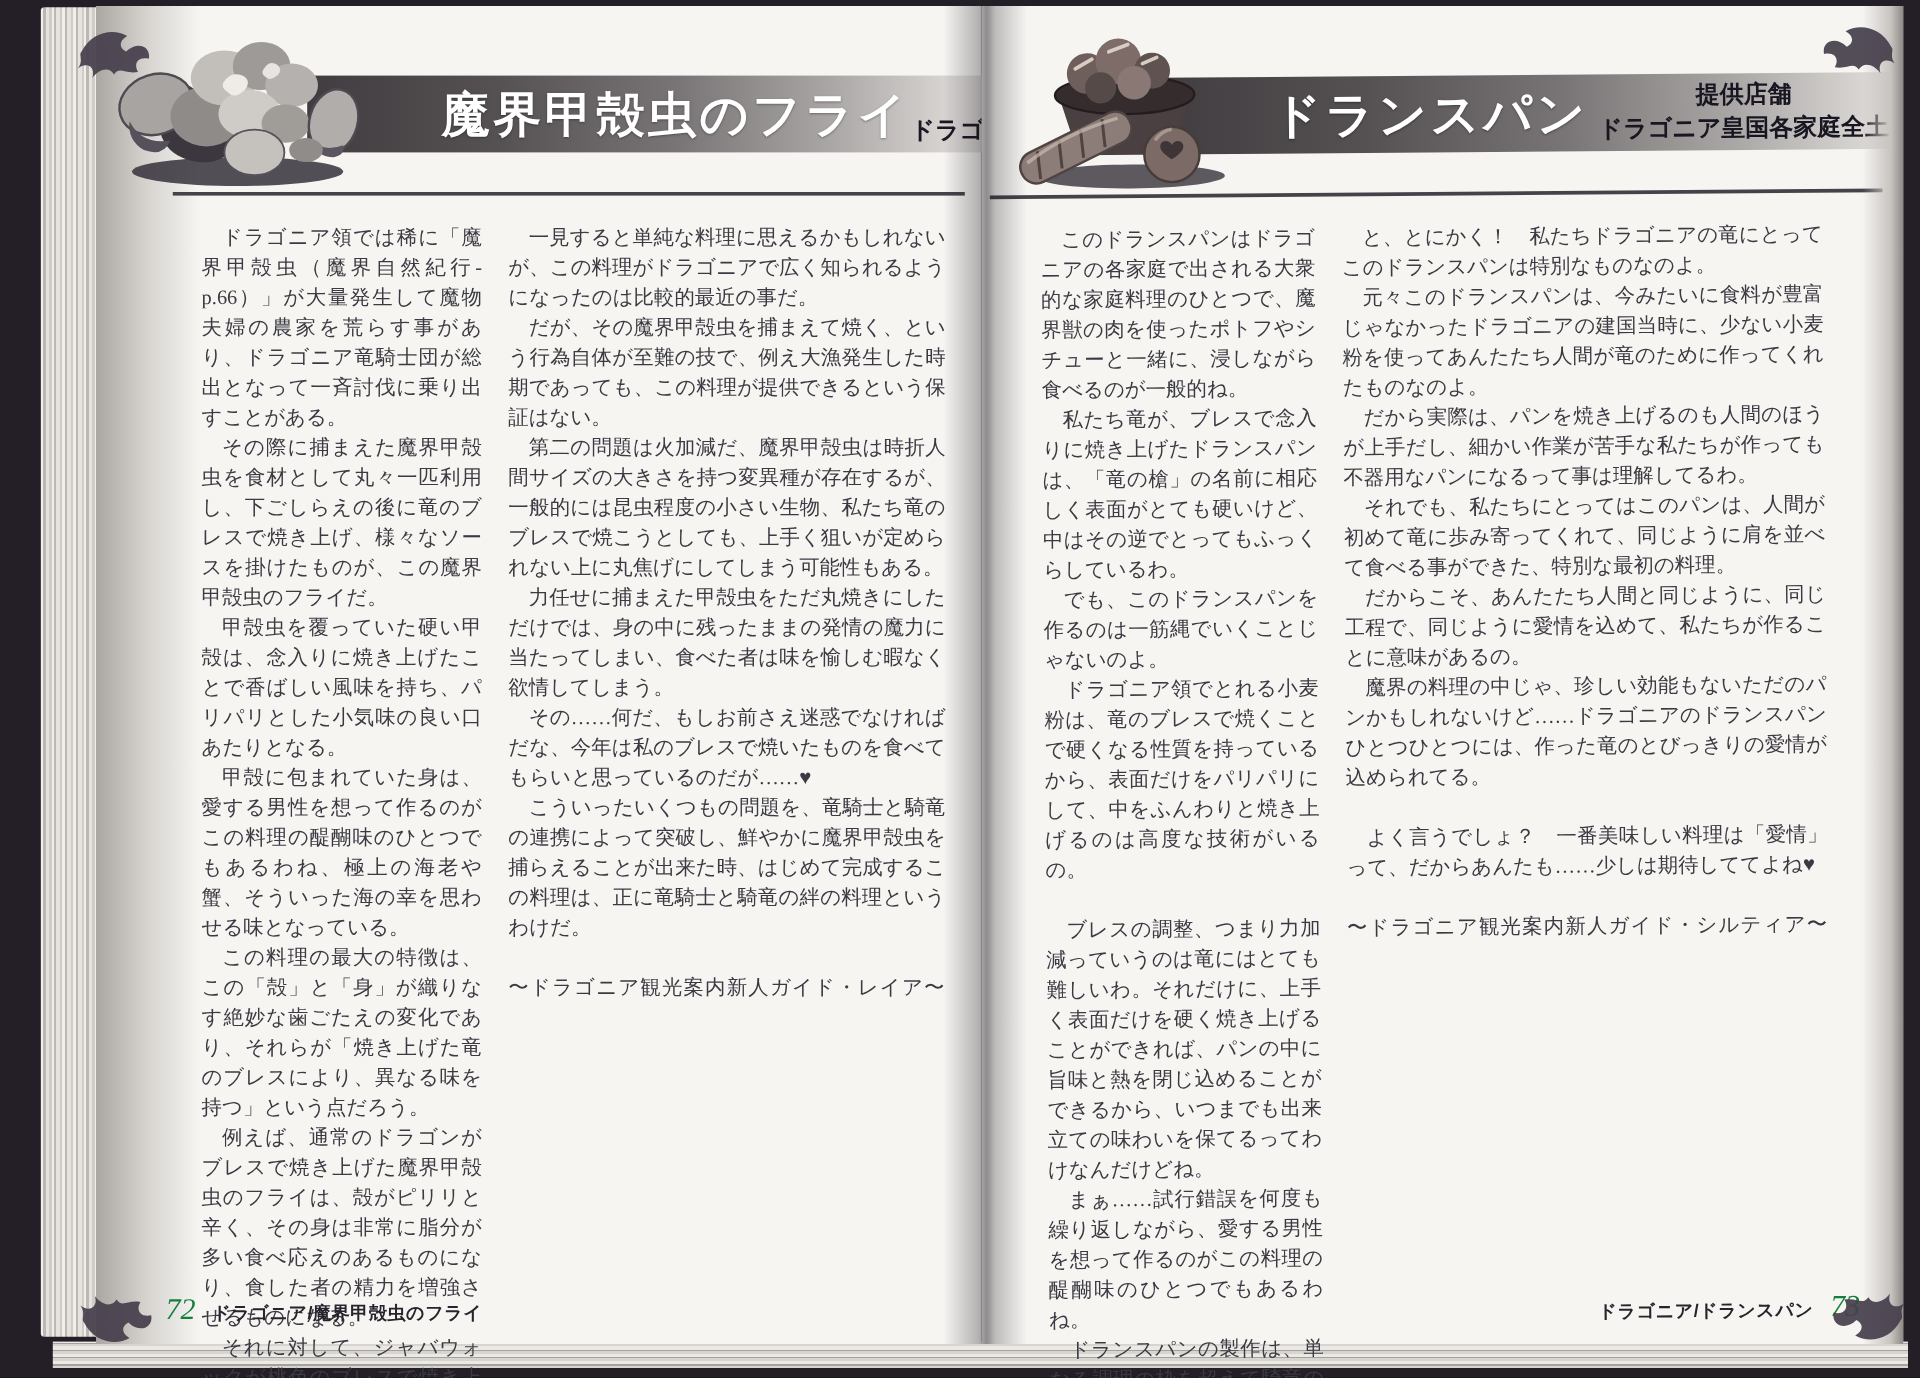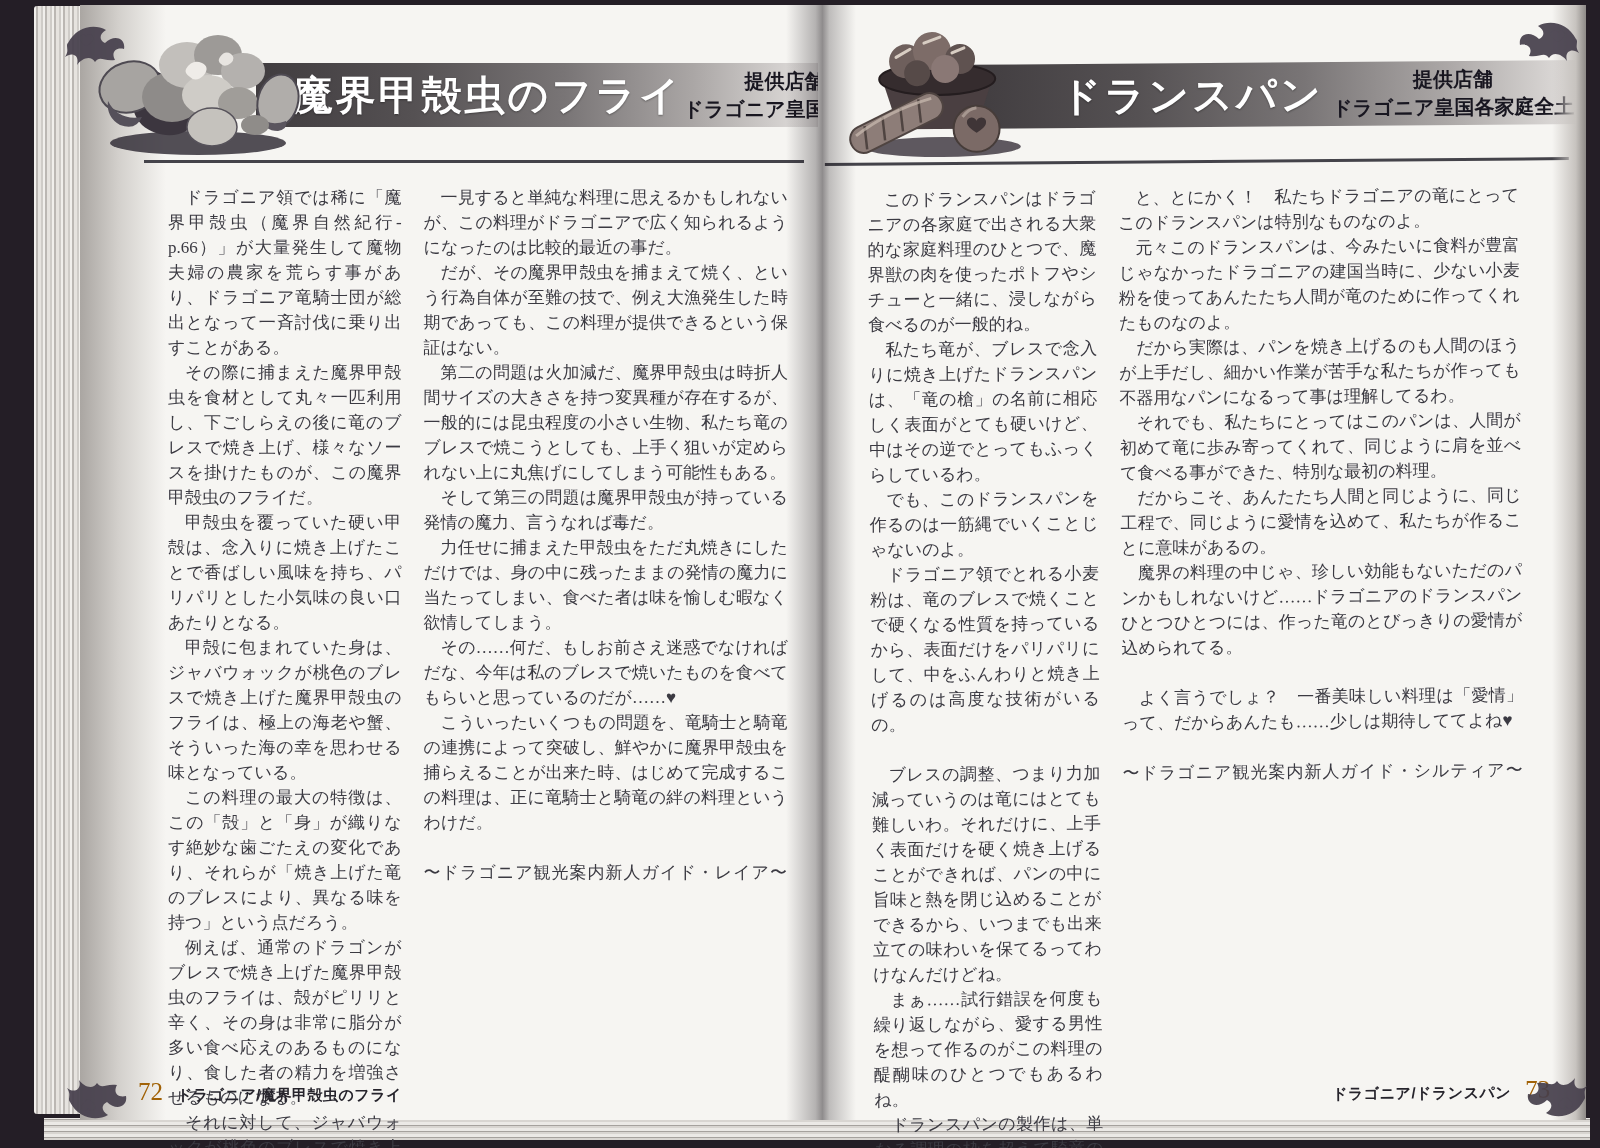--- a/index.html
+++ b/index.html
@@ -25,21 +25,21 @@
   .gutter{position:absolute;left:706px;top:0;bottom:0;width:70px;z-index:6;pointer-events:none;
     background:linear-gradient(90deg,rgba(30,25,30,0) 0,rgba(30,25,30,.30) 42%,rgba(30,25,30,.48) 52%,rgba(30,25,30,.26) 62%,rgba(30,25,30,0) 100%);}
 
   .page-inner{position:absolute;inset:0;}
   .page-right .page-inner{transform:rotate(-0.45deg);}
 
   
   .page-header{position:relative;height:158px;}
   .band{position:absolute;top:58px;height:64px;right:0;display:flex;align-items:center;
     background:linear-gradient(90deg,#403c3f 0,#555153 28%,#797576 55%,#aba7a6 78%,#dddad8 97%);}
-  .page-left .band{left:176px;justify-content:center;}
+  .page-left .band{left:176px;}
   .page-right .band{left:150px;}
   .dish-title{color:#ffffff;font-size:40px;letter-spacing:3px;font-weight:600;
     text-shadow:0 1px 2px rgba(0,0,0,.35);white-space:nowrap;}
   .page-left .dish-title{margin-left:112px;}
   .page-right .dish-title{margin-left:96px;}
   .provider{margin-left:auto;text-align:center;color:#181620;font-weight:bold;
     font-size:20px;line-height:1.4;padding-right:8px;white-space:nowrap;}
   .art{position:absolute;left:10px;top:4px;z-index:3;}
   .rule{position:absolute;left:10px;right:14px;bottom:0;height:3px;background:#44434a;}
   .page-left .rule{left:64px;}
@@ -49,21 +49,21 @@
   .page-right .cols{padding:22px 64px 0 52px;}
   .col{flex:1 1 0;color:#3b3a42;font-size:17px;line-height:25px;text-align:justify;}
   .para{text-indent:1em;margin:0;}
   .para.gap{margin-top:25px;}
   .sig{margin-top:25px;text-indent:0;white-space:nowrap;letter-spacing:1px;}
 
   
   .footer{position:absolute;bottom:14px;z-index:4;display:flex;align-items:baseline;gap:14px;}
   .footer-left{left:58px;}
   .footer-right{right:40px;}
-  .pgnum{font-size:25px;color:#a16207;}
+  .pgnum{font-style:italic;font-size:25px;color:#15803d;}
   .foot-label{font-family:"Liberation Sans","DejaVu Sans",sans-serif;font-weight:bold;
     font-size:15px;color:#26242c;letter-spacing:.5px;}
 
   .orn{position:absolute;z-index:5;opacity:.92;}
   .orn-tl{left:-16px;top:16px;}
   .orn-bl{left:-14px;bottom:-4px;}
   .orn-tr{right:6px;top:12px;transform:scaleX(-1);}
   .orn-br{right:-2px;bottom:-2px;transform:scaleX(-1);}
 </style>
 </head>
@@ -113,31 +113,30 @@
             <ellipse cx="165" cy="116" rx="14" ry="10" fill="#8f8c89"></ellipse>
           </svg>
           <div class="rule"></div>
         </div>
 
         <div class="cols">
           <div class="col">
             <p class="para">ドラゴニア領では稀に「魔界甲殻虫（魔界自然紀行- p.66）」が大量発生して魔物夫婦の農家を荒らす事があり、ドラゴニア竜騎士団が総出となって一斉討伐に乗り出すことがある。</p>
             <p class="para">その際に捕まえた魔界甲殻虫を食材として丸々一匹利用し、下ごしらえの後に竜のブレスで焼き上げ、様々なソースを掛けたものが、この魔界甲殻虫のフライだ。</p>
             <p class="para">甲殻虫を覆っていた硬い甲殻は、念入りに焼き上げたことで香ばしい風味を持ち、パリパリとした小気味の良い口あたりとなる。</p>
-            <p class="para">甲殻に包まれていた身は、ジャバウォックが桃色のブレスで焼き上げた魔界甲殻虫のフライは、極上の海老や蟹、そういった海の幸を思わせる味となっている。</p>
+            <p class="para">甲殻に包まれていた身は、愛する男性を想って作るのがこの料理の醍醐味のひとつでもあるわね、極上の海老や蟹、そういった海の幸を思わせる味となっている。</p>
             <p class="para">この料理の最大の特徴は、この「殻」と「身」が織りなす絶妙な歯ごたえの変化であり、それらが「焼き上げた竜のブレスにより、異なる味を持つ」という点だろう。</p>
             <p class="para">例えば、通常のドラゴンがブレスで焼き上げた魔界甲殻虫のフライは、殻がピリリと辛く、その身は非常に脂分が多い食べ応えのあるものになり、食した者の精力を増強させるものになる。</p>
             <p class="para">それに対して、ジャバウォックが桃色のブレスで焼き上げた魔界甲殻虫のフライは、殻はクッキーに似た甘みを持つようになり、身は肉厚な果実のような食感へと変わり、食した者に甘美な陶酔感を与える。</p>
 
           </div>
           <div class="col">
             <p class="para">一見すると単純な料理に思えるかもしれないが、この料理がドラゴニアで広く知られるようになったのは比較的最近の事だ。</p>
             <p class="para">だが、その魔界甲殻虫を捕まえて焼く、という行為自体が至難の技で、例え大漁発生した時期であっても、この料理が提供できるという保証はない。</p>
             <p class="para">第二の問題は火加減だ、魔界甲殻虫は時折人間サイズの大きさを持つ変異種が存在するが、一般的には昆虫程度の小さい生物、私たち竜のブレスで焼こうとしても、上手く狙いが定められない上に丸焦げにしてしまう可能性もある。</p>
-            <p class="para">そして第三の問題は魔界甲殻虫が持っている発情の魔力、言うなれば毒だ。</p>
             <p class="para">力任せに捕まえた甲殻虫をただ丸焼きにしただけでは、身の中に残ったままの発情の魔力に当たってしまい、食べた者は味を愉しむ暇なく欲情してしまう。</p>
             <p class="para">その……何だ、もしお前さえ迷惑でなければだな、今年は私のブレスで焼いたものを食べてもらいと思っているのだが……♥</p>
             <p class="para">こういったいくつもの問題を、竜騎士と騎竜の連携によって突破し、鮮やかに魔界甲殻虫を捕らえることが出来た時、はじめて完成するこの料理は、正に竜騎士と騎竜の絆の料理というわけだ。</p>
             <p class="para sig">〜ドラゴニア観光案内新人ガイド・レイア〜</p>
           </div>
         </div>
 
         <div class="footer footer-left">
           <span class="pgnum">72</span>
           <span class="foot-label">ドラゴニア/魔界甲殻虫のフライ</span>

